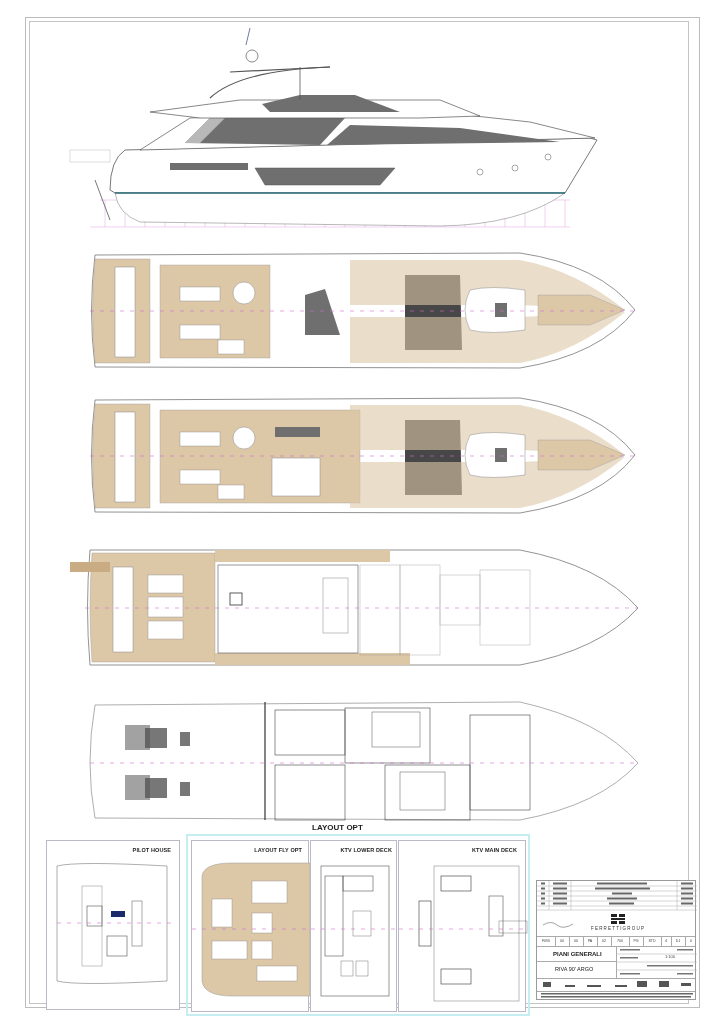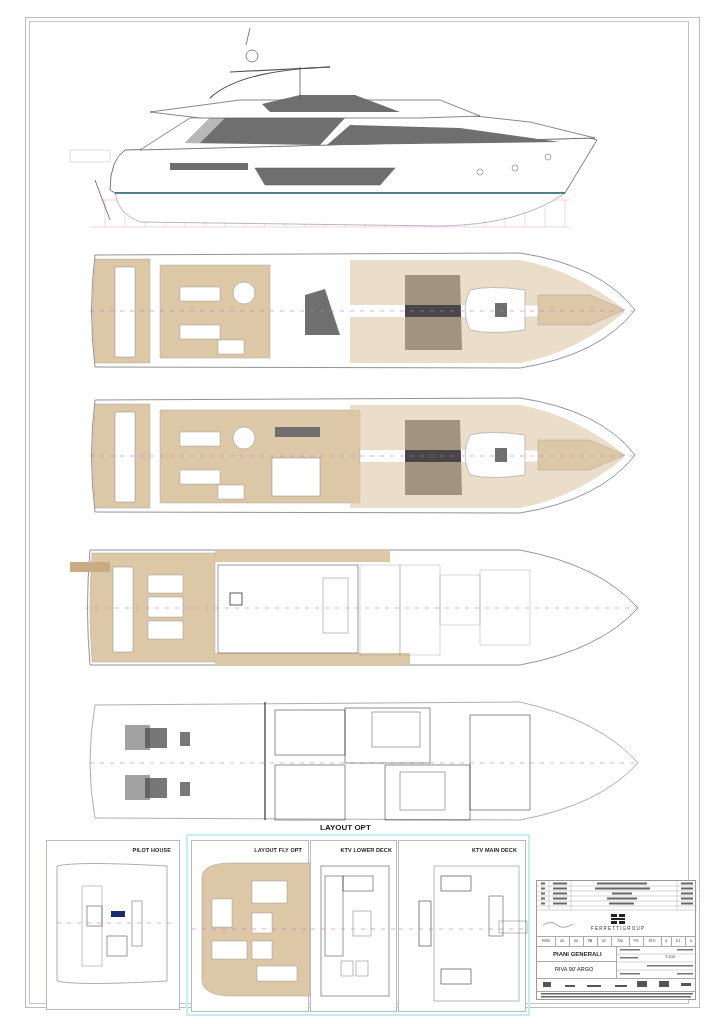--- a/index.html
+++ b/index.html
@@ -3,21 +3,21 @@
 <meta charset="utf-8">
 <style>
   html,body{margin:0;padding:0;background:#ffffff;}
   body{width:724px;height:1024px;position:relative;overflow:hidden;font-family:"Liberation Sans",sans-serif;color:#333;}
   .frame-outer{position:absolute;left:25px;top:17px;width:675px;height:991px;border:1px solid #bdbdbd;box-sizing:border-box;}
   .frame-inner{position:absolute;left:29px;top:21px;width:660px;height:983px;border:1px solid #c4c4c4;box-sizing:border-box;}
   svg{position:absolute;overflow:visible;}
   .panel{position:absolute;border:1px solid #b9b9c8;box-sizing:border-box;background:#fff;}
   .panel-label{position:absolute;font-size:5.5px;font-weight:bold;letter-spacing:0.1px;color:#222;white-space:nowrap;}
   .layout-group{position:absolute;left:186px;top:834px;width:344px;height:182px;border:2px solid #c5eef0;box-sizing:border-box;}
-  .layout-title{position:absolute;left:316px;top:823px;font-size:8px;font-weight:bold;color:#222;background:#fff;padding:0 4px;text-align:center;}
+  .layout-title{position:absolute;left:308px;top:823px;font-size:8px;font-weight:bold;color:#222;background:#fff;padding:0 4px;text-align:center;}
   .tb{position:absolute;left:536px;top:880px;width:160px;height:120px;border:1px solid #9a9a9a;box-sizing:border-box;background:#fff;font-size:4px;color:#444;}
   .tb .row{position:absolute;left:0;right:0;border-bottom:1px solid #aaa;}
   .tb .cell{position:absolute;top:0;bottom:0;border-right:1px solid #aaa;display:flex;align-items:center;justify-content:center;font-size:3.6px;}
   .brand{position:absolute;font-size:4.5px;letter-spacing:1.2px;color:#333;}
   .drawing-title{position:absolute;font-size:6px;font-weight:bold;color:#222;}
   .drawing-sub{position:absolute;font-size:5.5px;color:#222;}
 </style>
 </head>
 <body>
 

